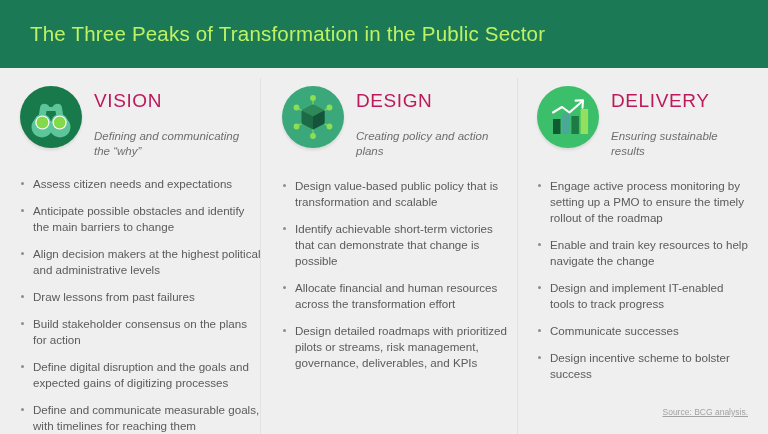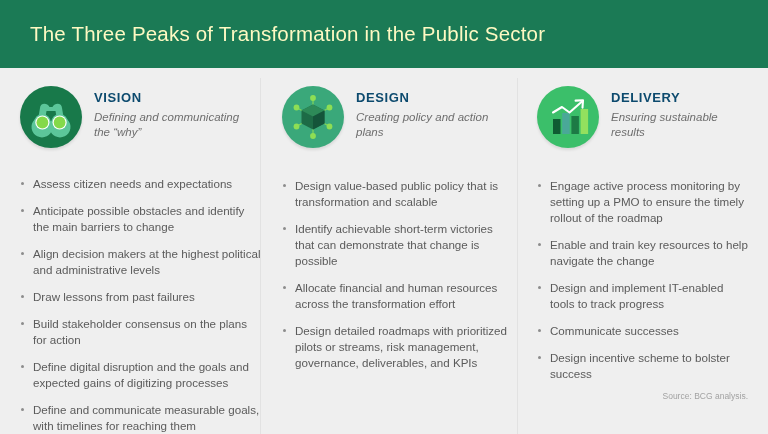--- a/index.html
+++ b/index.html
@@ -24,21 +24,21 @@
   .header {
     width: 100%;
     height: 68px;
     background: #1b7a55;
     display: flex;
     align-items: center;
     box-sizing: border-box;
     padding: 0 0 0 30px;
   }
   .header-title {
-    color: #fef9c3;
+    color: #bef264;
     font-size: 20.5px;
     font-weight: 400;
     letter-spacing: 0.2px;
     font-family: "Liberation Sans", sans-serif;
   }
   
   .columns {
     display: flex;
     position: relative;
     padding: 18px 12px 0 12px;
@@ -80,33 +80,33 @@
     height: 62px;
     border-radius: 50%;
     position: relative;
     box-shadow: 0 2px 3px rgba(0,0,0,0.10);
   }
   .icon-circle svg { display: block; }
   .head-text {
     padding-top: 4px;
   }
   .head-title {
-    font-size: 13px;
-    font-weight: bold;
-    color: #0c4a6e;
+    font-size: 19px;
+    font-weight: normal;
+    color: #be185d;
     letter-spacing: 0.6px;
     line-height: 1.2;
     font-family: "Liberation Sans", sans-serif;
   }
   .head-sub {
     font-size: 11.5px;
     font-style: italic;
     color: #6e6e6e;
     line-height: 1.35;
-    margin-top: 4px;
+    margin-top: 16px;
     max-width: 150px;
     font-family: "Liberation Sans", sans-serif;
   }
   
   .bullets {
     list-style: none;
     margin: 24px 0 16px 0;
     padding: 0;
   }
   .bullets li {
@@ -129,24 +129,25 @@
     background: #8c8c8c;
   }
   .col-design .bullets,
   .col-delivery .bullets {
     margin-top: 26px;
   }
   
   .source {
     position: absolute;
     right: 20px;
-    bottom: 33px;
+    bottom: 17px;
     font-size: 8.5px;
     color: #a2a2a2;
     font-family: "Liberation Sans", sans-serif;
+    text-decoration: underline;
   }
 </style>
 </head>
 <body>
 
 <div class="slide">
 
   <div class="header">
     <div class="header-title">The Three Peaks of Transformation in the Public Sector</div>
   </div>

